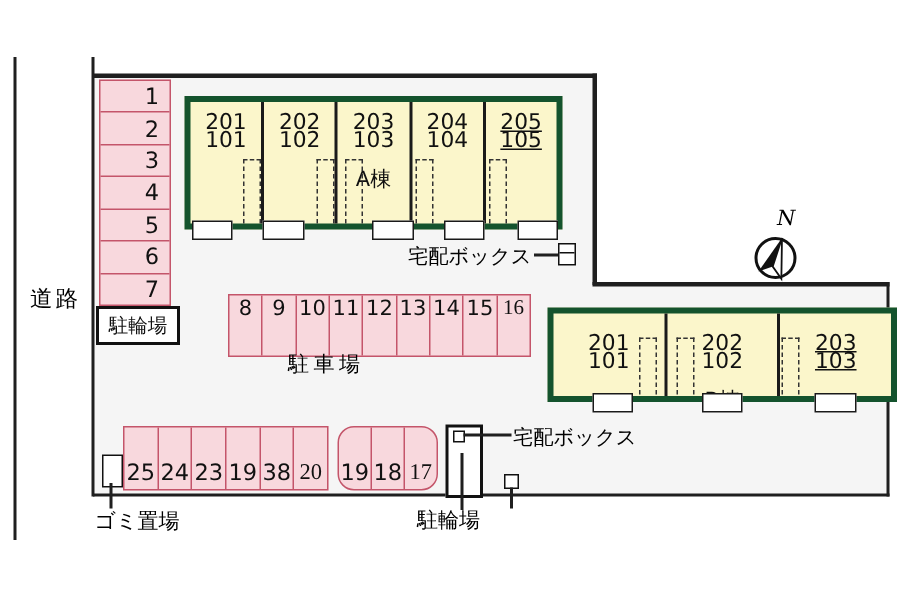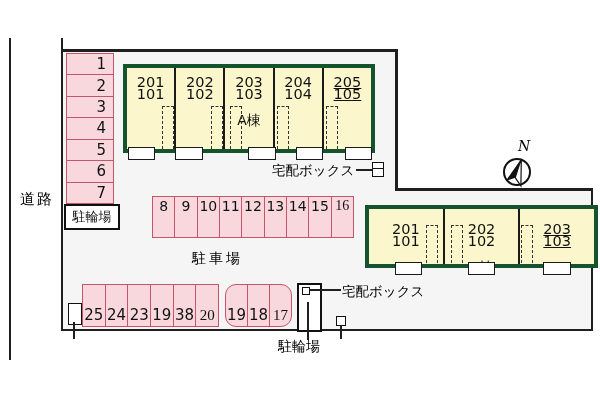--- a/index.html
+++ b/index.html
@@ -157,21 +157,21 @@
       <div>8</div>
       <div>9</div>
       <div>10</div>
       <div>11</div>
       <div>12</div>
       <div>13</div>
       <div>14</div>
       <div>15</div>
       <div>16</div>
     </div>
-  <div class="lbl" style="left:192px;top:250px;letter-spacing:3px;font-family:Liberation Serif, serif;">駐車場</div>
+  <div class="lbl" style="left:192px;top:234px;letter-spacing:3px;font-family:Liberation Serif, serif;">駐車場</div>
 
   <div class="bldg bldg-b">
     <div class="units">
         <div class="unit">
         <div class="u-upper">201</div>
         <div class="u-lower">101</div>
         <div class="u-tag"></div>
       </div>
         <div class="unit">
         <div class="u-upper">202</div>
@@ -211,14 +211,15 @@
   <div class="abs line" style="left:309px;top:289px;width:32px;height:1.5px;"></div>
   <div class="lbl" style="left:342px;top:283px;font-size:13.5px;">宅配ボックス</div>
   <div class="abs line" style="left:307px;top:302px;width:1.5px;height:38px;"></div>
   <div class="lbl" style="left:278px;top:338px;">駐輪場</div>
 
   <div class="marker petbox"></div>
   <div class="abs line" style="left:340px;top:325px;width:1.5px;height:14px;"></div>
 
   <div class="marker trashbox"></div>
   <div class="abs line" style="left:73px;top:322px;width:1.5px;height:17px;"></div>
+  <div class="lbl" style="left:63px;top:339px;">ゴミ置場</div>
 
 </div>
 
 </body></html>

